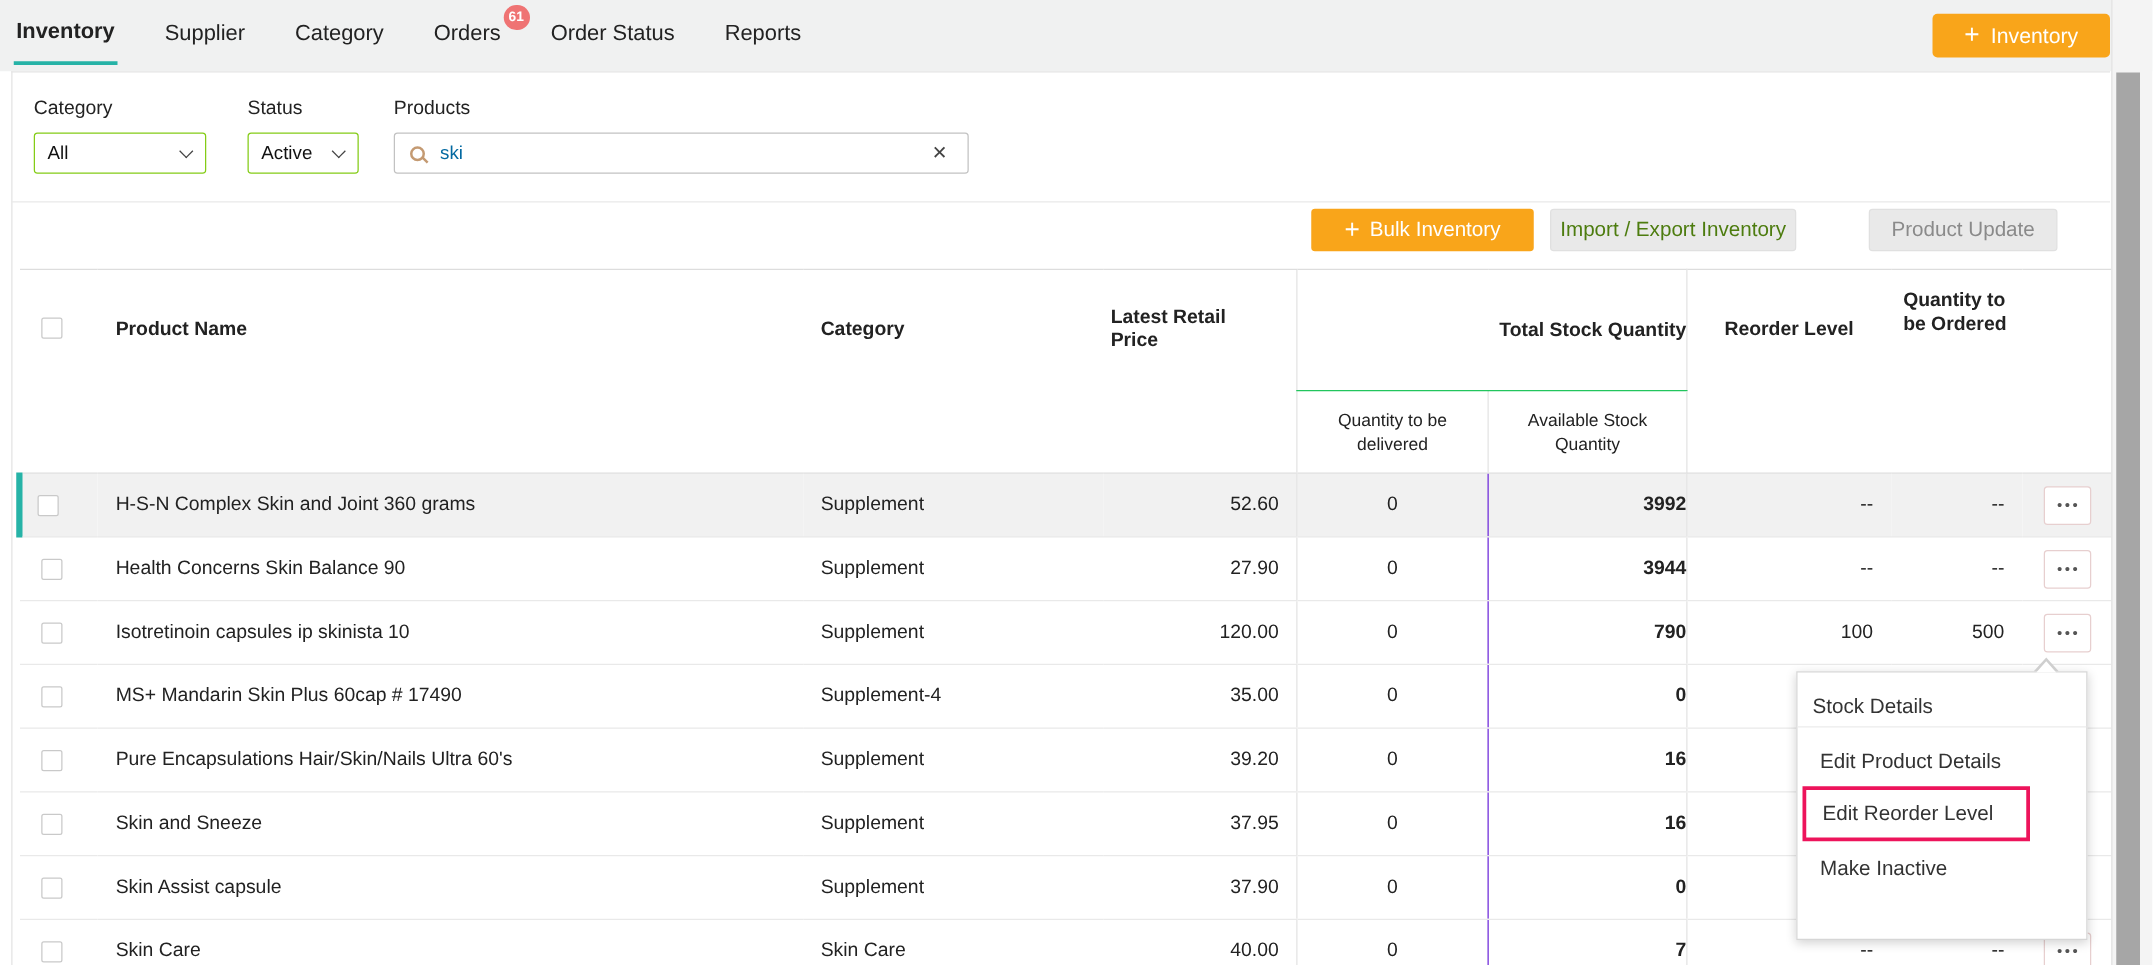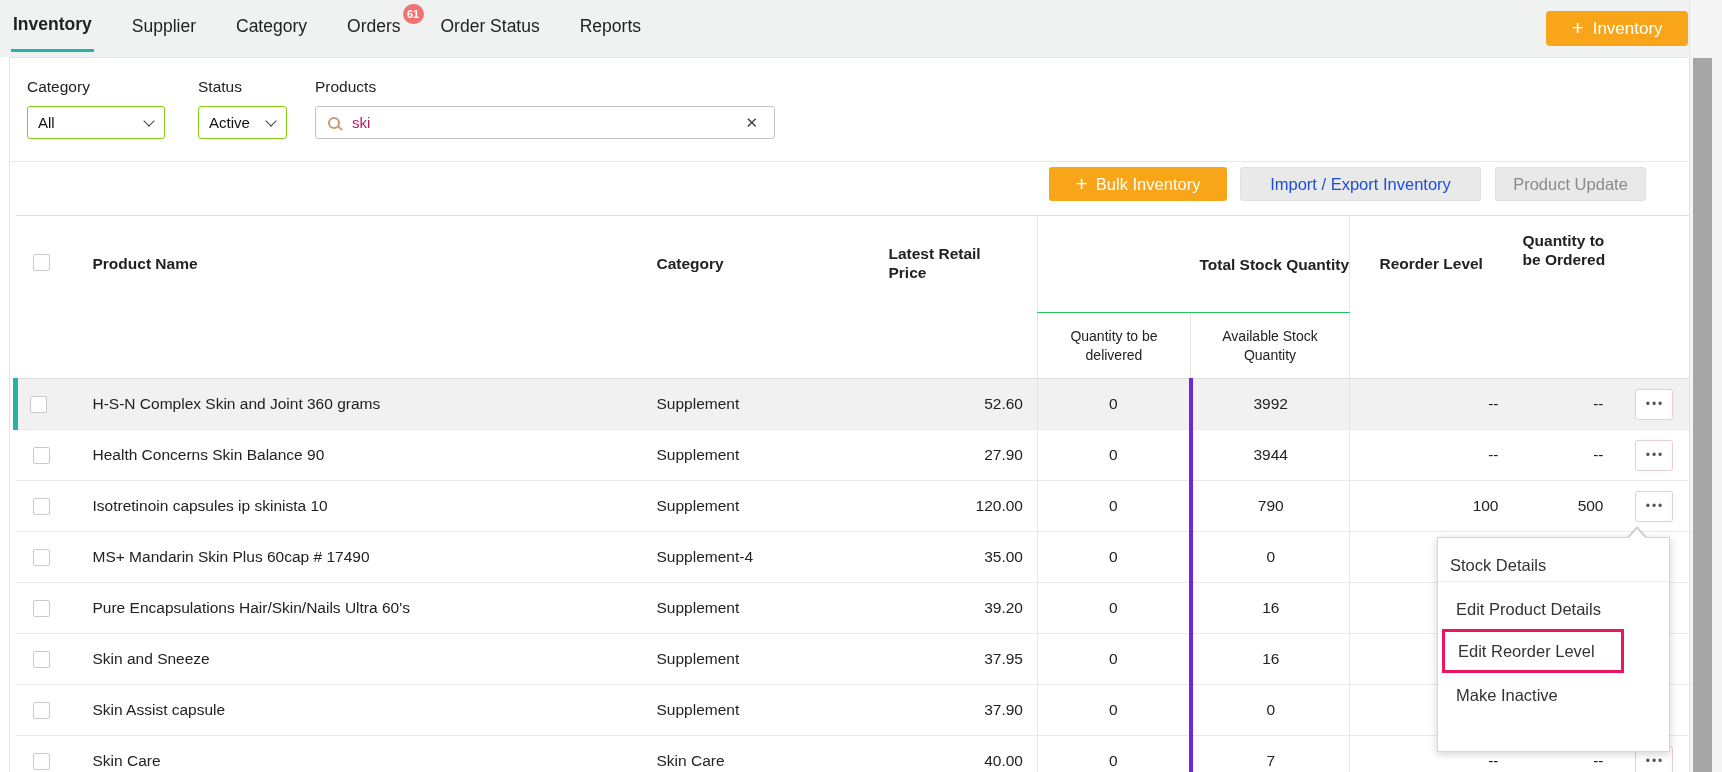--- a/index.html
+++ b/index.html
@@ -37,32 +37,32 @@
   #sel-status   { left:198px; width:89px; }
   .caret { width:8px; height:8px; border-right:1.7px solid #444; border-bottom:1.7px solid #444;
            transform:rotate(45deg); position:absolute; right:11px; top:10px; }
   .searchbox { position:absolute; left:315px; top:106px; width:460px; height:33px;
                border:1px solid #c2c2c2; border-radius:3px; background:#fff;
                display:flex; align-items:center; }
   .mag { width:12px; height:12px; border:2px solid #c49a72; border-radius:50%;
          position:relative; margin-left:12px; flex:none; }
   .mag::after { content:""; position:absolute; width:6px; height:2px; background:#c49a72;
                 transform:rotate(45deg); right:-5px; bottom:-2px; }
-  .search-input { border:none; outline:none; font-size:15px; color:#be185d; margin-left:12px;
+  .search-input { border:none; outline:none; font-size:15px; color:#0369a1; margin-left:12px;
                   flex:1; font-family:inherit; background:transparent; }
   .clear-x { color:#444; font-size:15px; margin-right:16px; cursor:pointer; line-height:1; }
 
   .divider { position:absolute; left:9px; top:161px; width:1679px; height:1px; background:#e9e9e9; }
 
   
   .tbtn { position:absolute; top:167px; height:34px; border-radius:3px; font-size:16.5px;
           display:flex; align-items:center; justify-content:center; gap:8px; cursor:pointer;
           font-family:inherit; }
   #btn-bulk   { left:1049px; width:178px; background:#f9a51a; color:#fff; border:none; }
-  #btn-import { left:1240px; width:241px; background:#e9e9e9; color:#1d4ed8; border:1px solid #e0e0e0; }
+  #btn-import { left:1240px; width:197px; background:#e9e9e9; color:#4d7c0f; border:1px solid #e0e0e0; }
   #btn-update { left:1495px; width:151px; background:#e9e9e9; color:#8a8a8a; border:1px solid #e0e0e0; }
 
   
   table { position:absolute; left:13px; top:215px; width:1675px; border-collapse:collapse;
           table-layout:fixed; font-size:15.5px; color:#222; }
   thead th { border-top:1px solid #dddddd; border-bottom:1px solid #dddddd;
              font-weight:700; font-size:15.5px; text-align:left; vertical-align:top;
              line-height:19px; }
   th.h-check   { padding:38px 0 0 17px; }
   th.h-product { padding:38px 0 0 15px; }
@@ -75,21 +75,21 @@
   th.h-ordered { padding:15px 10px 0 10px; }
   th.h-sub { height:66px; text-align:center; vertical-align:middle; font-size:14px;
              font-weight:400; line-height:19px; padding:0 18px; }
   th.bl { border-left:1px solid #e4e4e4; }
   tbody td { height:51px; border-bottom:1px solid #e9e9e9; vertical-align:middle; background:#fff; }
   td.c-check    { padding-left:17px; }
   td.c-product  { padding-left:15px; }
   td.c-category { padding-left:14px; }
   td.c-price    { text-align:right; padding-right:14px; }
   td.c-deliver  { text-align:center; border-left:1px solid #e4e4e4; }
-  td.c-available{ text-align:center; border-left:4px solid #6d28d9; }
+  td.c-available{ text-align:right; border-left:1px solid #6d28d9;font-weight:bold; }
   td.c-reorder  { text-align:right; padding-right:14px; border-left:1px solid #e4e4e4; }
   td.c-order    { text-align:right; padding-right:14px; }
   td.c-action   { text-align:center; }
   tr.highlight td { background:#f1f1f1; }
   tr.highlight td.c-check { border-left:5px solid #26b3a7; padding-left:12px; }
   .checkbox { width:17px; height:17px; border:1px solid #c9c9c9; border-radius:2px; background:#fff; cursor:pointer; }
   .action-btn { width:38px; height:31px; border:1px solid #e7cfcf; border-radius:3px; background:#fff;
                 display:inline-flex; align-items:center; justify-content:center; color:#555;
                 font-size:12px; letter-spacing:2px; cursor:pointer; padding-left:2px; font-family:inherit; }
 

